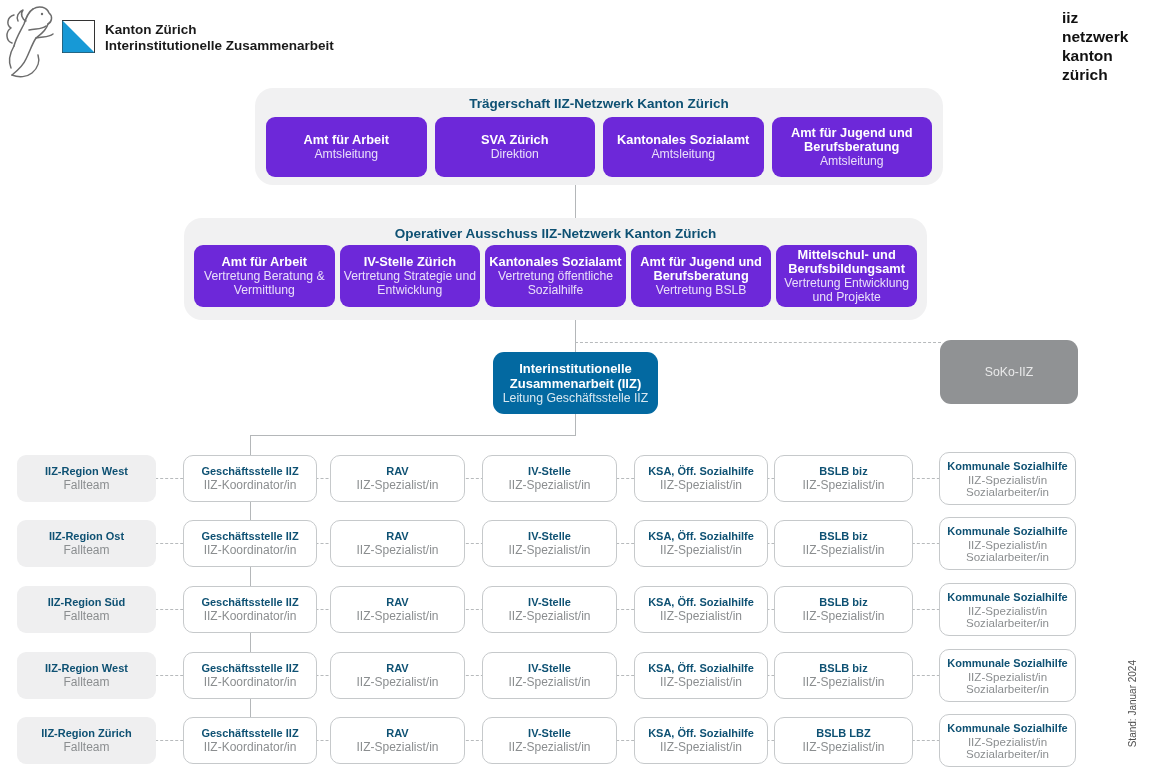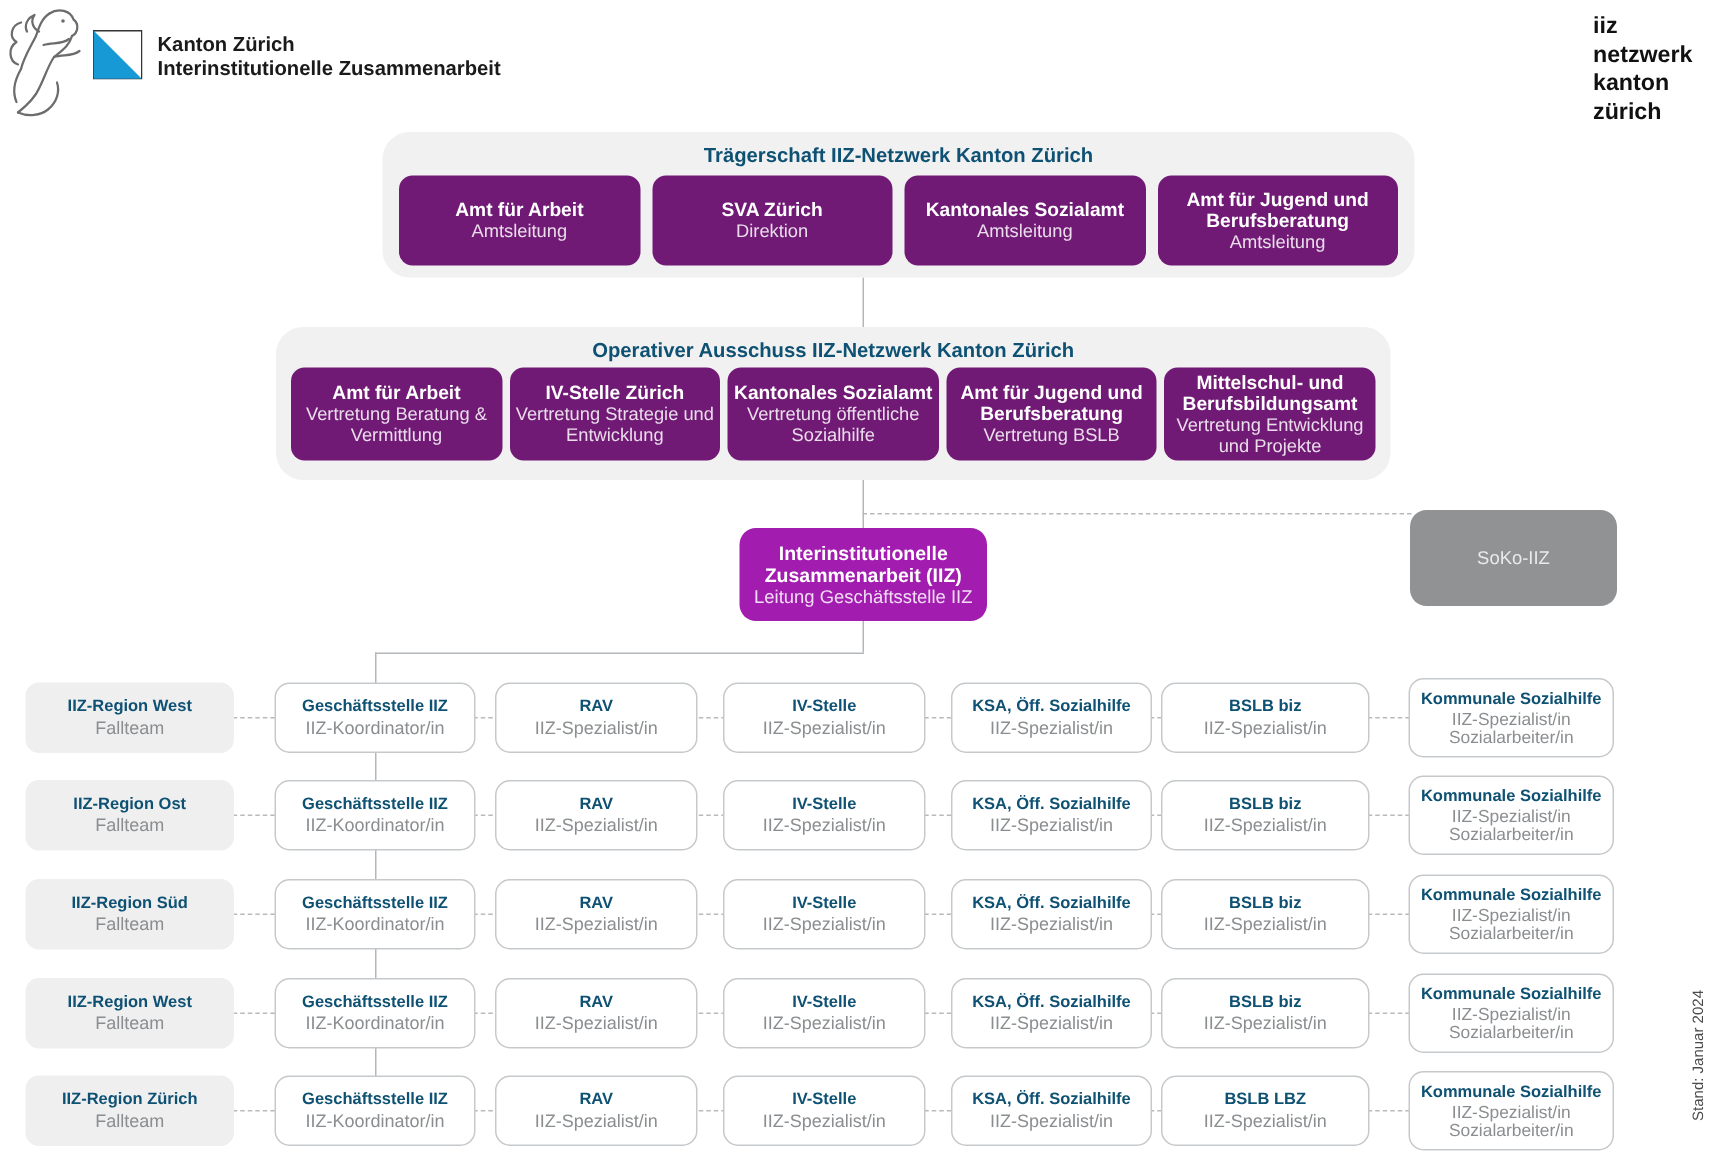--- a/index.html
+++ b/index.html
@@ -16,28 +16,28 @@
 
   
   .grp{position:absolute;background:#f1f1f2;border-radius:18px;}
   .grp-t{left:255px;top:88px;width:688px;height:97px;}
   .grp-o{left:184px;top:218px;width:743px;height:102px;}
   .grp-title{text-align:center;padding-top:8px;font-size:13.5px;font-weight:bold;color:#0e5173;}
   .grp-boxes{position:absolute;display:flex;}
   .grp-t .grp-boxes{left:11px;right:11px;top:29px;height:60px;gap:8px;}
   .grp-o .grp-boxes{left:10px;right:10px;top:27px;height:62px;gap:5px;}
 
-  .dark-box{flex:1;background:#701a75;border-radius:9px;color:#fff;display:flex;
+  .dark-box{flex:1;background:#6d28d9;border-radius:9px;color:#fff;display:flex;
             flex-direction:column;justify-content:center;align-items:center;
             text-align:center;padding:2px 4px;box-sizing:border-box;}
   .dark-box .t{font-size:12.8px;font-weight:bold;line-height:14px;}
   .dark-box .s{font-size:12.2px;line-height:13.5px;color:rgba(255,255,255,.85);margin-top:1px;}
 
   
-  .iiz-box{position:absolute;left:493px;top:352px;width:165px;height:62px;background:#a21caf;
+  .iiz-box{position:absolute;left:493px;top:352px;width:165px;height:62px;background:#0369a1;
            border-radius:11px;color:#fff;display:flex;flex-direction:column;justify-content:center;
            align-items:center;text-align:center;z-index:2;}
   .iiz-box .t{font-size:13px;font-weight:bold;line-height:15px;}
   .iiz-box .s{font-size:12.3px;line-height:14px;color:rgba(255,255,255,.85);}
   .gem-box{position:absolute;left:940px;top:340px;width:138px;height:64px;background:#909294;
            border-radius:11px;color:#fff;display:flex;flex-direction:column;justify-content:center;
            align-items:center;text-align:center;z-index:2;padding:0 6px;box-sizing:border-box;}
   .gem-box .t{font-size:13px;font-weight:bold;line-height:15px;}
   .gem-box .s{font-size:12.3px;line-height:14px;color:rgba(255,255,255,.8);}
 

